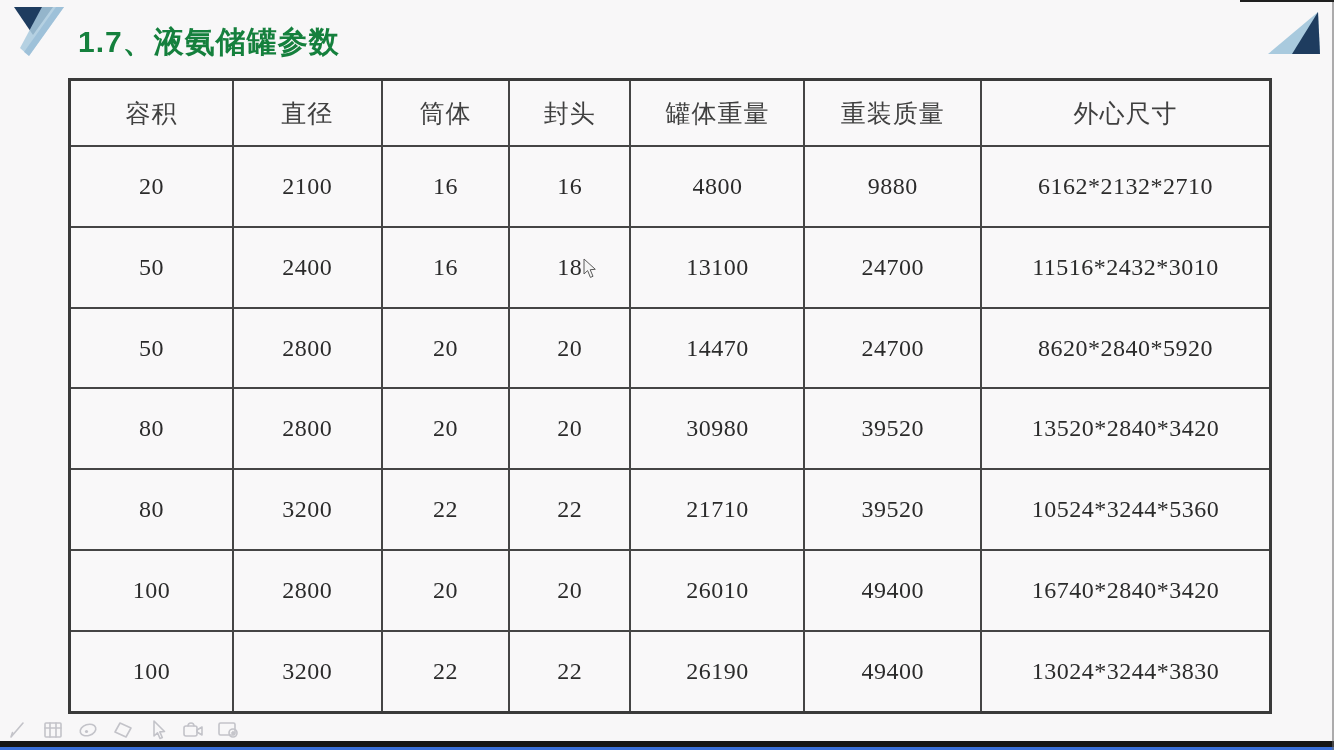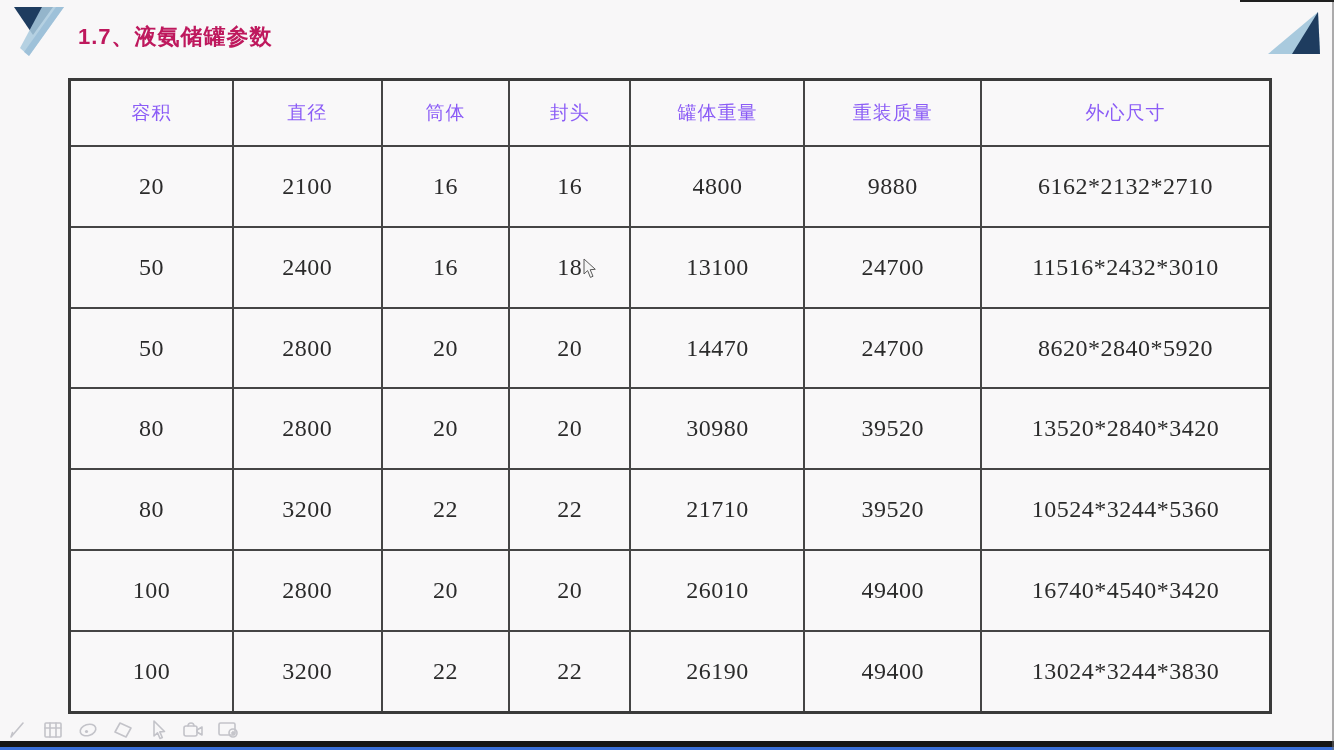--- a/index.html
+++ b/index.html
@@ -7,32 +7,32 @@
     width:1334px;height:750px;position:relative;overflow:hidden;
     background:#f8f7f8;
     font-family:"Liberation Sans","DejaVu Sans",sans-serif;
   }
   
   .logo-tl{position:absolute;left:12px;top:4px;width:58px;height:54px;}
   .logo-tr{position:absolute;left:1264px;top:8px;width:60px;height:50px;}
   
   .slide-title{
     position:absolute;left:78px;top:22px;
-    font-size:22px;font-weight:700;color:#be185d;letter-spacing:1px;
+    font-size:30px;font-weight:700;color:#15803d;letter-spacing:1px;
   }
   
   .tbl-wrap{position:absolute;left:68px;top:78px;width:1204px;height:636px;}
   table{
     width:100%;height:100%;border-collapse:collapse;table-layout:fixed;
     background:#f9f8f9;
   }
   table,th,td{border:2px solid #454545;}
   table{border:3px solid #3a3a3a;}
   th{
-    font-size:19px;font-weight:500;color:#8b5cf6;text-align:center;
+    font-size:25px;font-weight:500;color:#404040;text-align:center;
     font-family:"Liberation Sans","DejaVu Sans",sans-serif;letter-spacing:1px;
     height:62px;
   }
   td{
     font-size:24px;color:#2b2b2b;text-align:center;
     font-family:"Liberation Serif","DejaVu Serif",serif;letter-spacing:.5px;
     height:61px;
   }
   
   .anno-toolbar{
@@ -134,21 +134,21 @@
           <td>39520</td>
           <td>10524*3244*5360</td>
         </tr>
         <tr>
           <td>100</td>
           <td>2800</td>
           <td>20</td>
           <td>20</td>
           <td>26010</td>
           <td>49400</td>
-          <td>16740*4540*3420</td>
+          <td>16740*2840*3420</td>
         </tr>
         <tr>
           <td>100</td>
           <td>3200</td>
           <td>22</td>
           <td>22</td>
           <td>26190</td>
           <td>49400</td>
           <td>13024*3244*3830</td>
         </tr>

